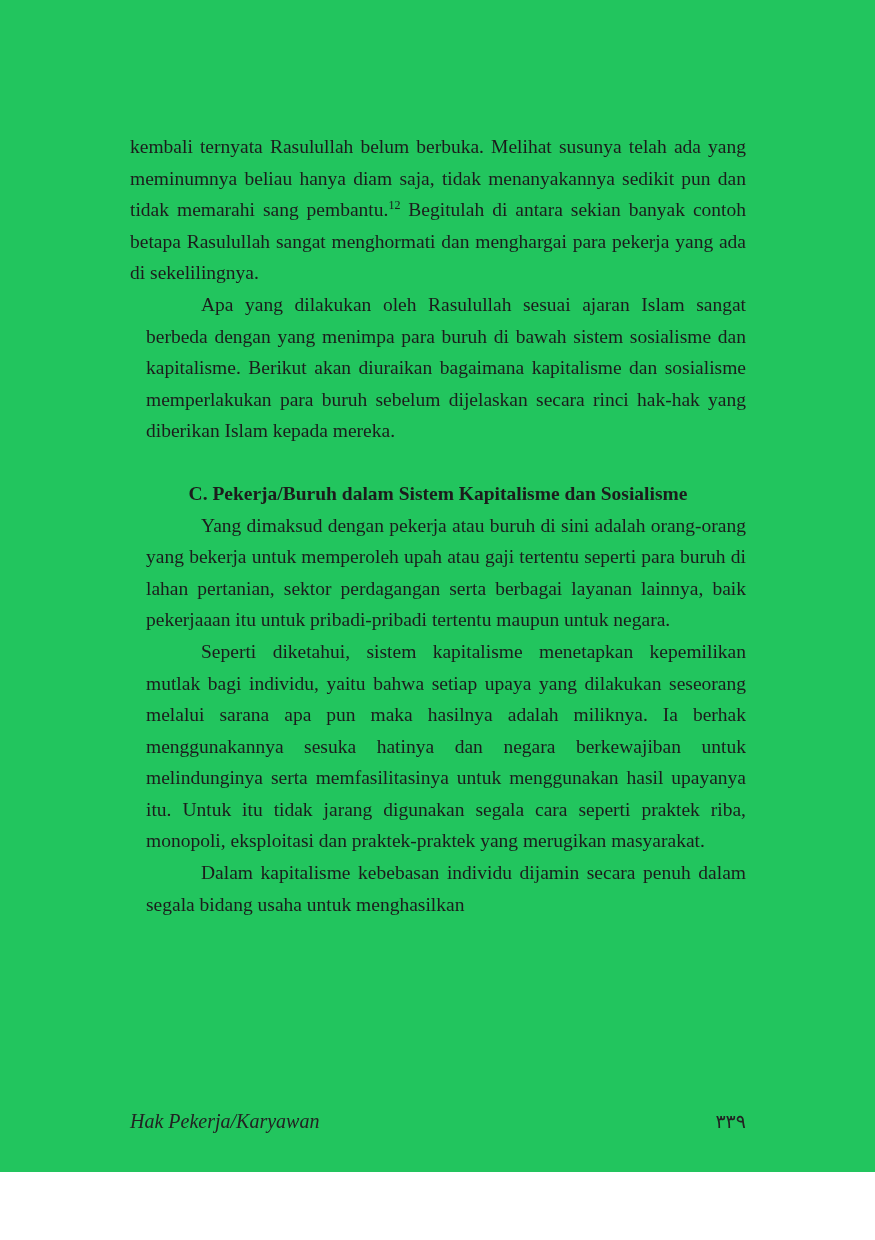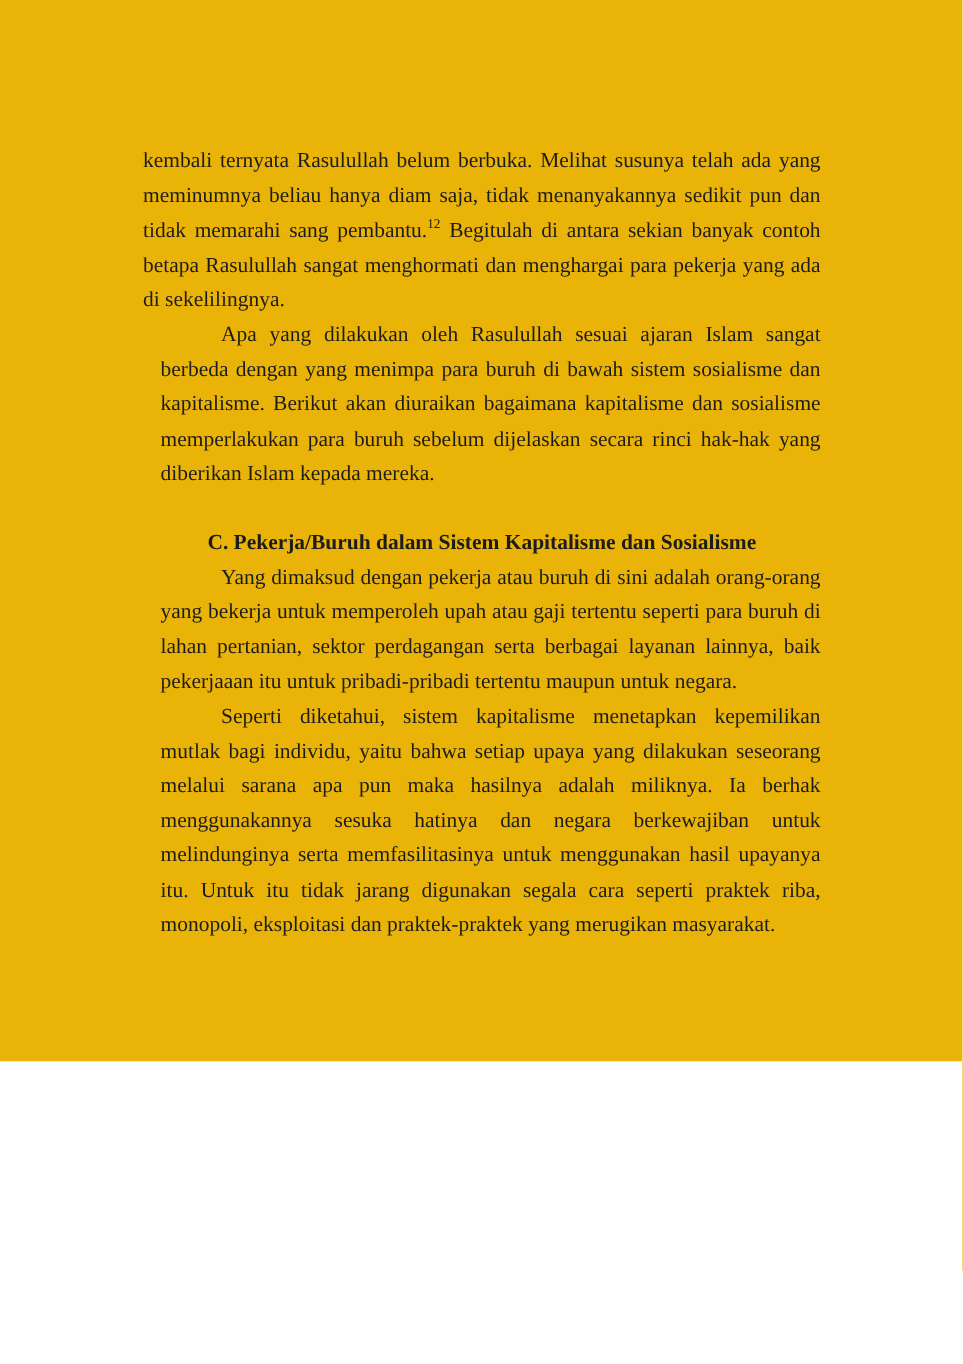--- a/index.html
+++ b/index.html
@@ -3,22 +3,22 @@
 <meta charset="utf-8">
 <style>
   html, body {
     margin: 0;
     padding: 0;
     background: #ffffff;
   }
   .page {
     position: relative;
     width: 875px;
-    height: 965px;
-    background: #eab308;
+    height: 1172px;
+    background: #22c55e;
     overflow: hidden;
     font-family: "Liberation Serif", "DejaVu Serif", serif;
     color: #1c1c1c;
   }
   .content {
     position: absolute;
     top: 131px;
     left: 130px;
     width: 616px;
     font-size: 19.5px;
@@ -75,20 +75,21 @@
     <p class="para"><span>kembali ternyata Rasulullah belum berbuka. Melihat susunya telah ada yang meminumnya beliau hanya diam saja, tidak menanyakannya sedikit pun dan tidak memarahi sang pembantu.</span><sup class="fnref">12</sup><span> Begitulah di antara sekian banyak contoh betapa Rasulullah sangat menghormati dan menghargai para pekerja yang ada di sekelilingnya.</span></p>
 
     <p class="para indent">Apa yang dilakukan oleh Rasulullah sesuai ajaran Islam sangat berbeda dengan yang menimpa para buruh di bawah sistem sosialisme dan kapitalisme. Berikut akan diuraikan bagaimana kapitalisme dan sosialisme memperlakukan para buruh sebelum dijelaskan secara rinci hak-hak yang diberikan Islam kepada mereka.</p>
 
     <h2 class="heading">C. Pekerja/Buruh dalam Sistem Kapitalisme dan Sosialisme</h2>
 
     <p class="para indent">Yang dimaksud dengan pekerja atau buruh di sini adalah orang-orang yang bekerja untuk memperoleh upah atau gaji tertentu seperti para buruh di lahan pertanian, sektor perdagangan serta berbagai layanan lainnya, baik pekerjaaan itu untuk pribadi-pribadi tertentu maupun untuk negara.</p>
 
     <p class="para indent">Seperti diketahui, sistem kapitalisme menetapkan kepemilikan mutlak bagi individu, yaitu bahwa setiap upaya yang dilakukan seseorang melalui sarana apa pun maka hasilnya adalah miliknya. Ia berhak menggunakannya sesuka hatinya dan negara berkewajiban untuk melindunginya serta memfasilitasinya untuk menggunakan hasil upayanya itu. Untuk itu tidak jarang digunakan segala cara seperti praktek riba, monopoli, eksploitasi dan praktek-praktek yang merugikan masyarakat.</p>
 
+    <p class="para indent">Dalam kapitalisme kebebasan individu dijamin secara penuh dalam segala bidang usaha untuk menghasilkan</p>
 
   </div>
 
   <div class="footer">
     <span class="footer-title">Hak Pekerja/Karyawan</span>
     <span class="footer-page">٣٣٩</span>
   </div>
 </div>
 
 </body></html>

